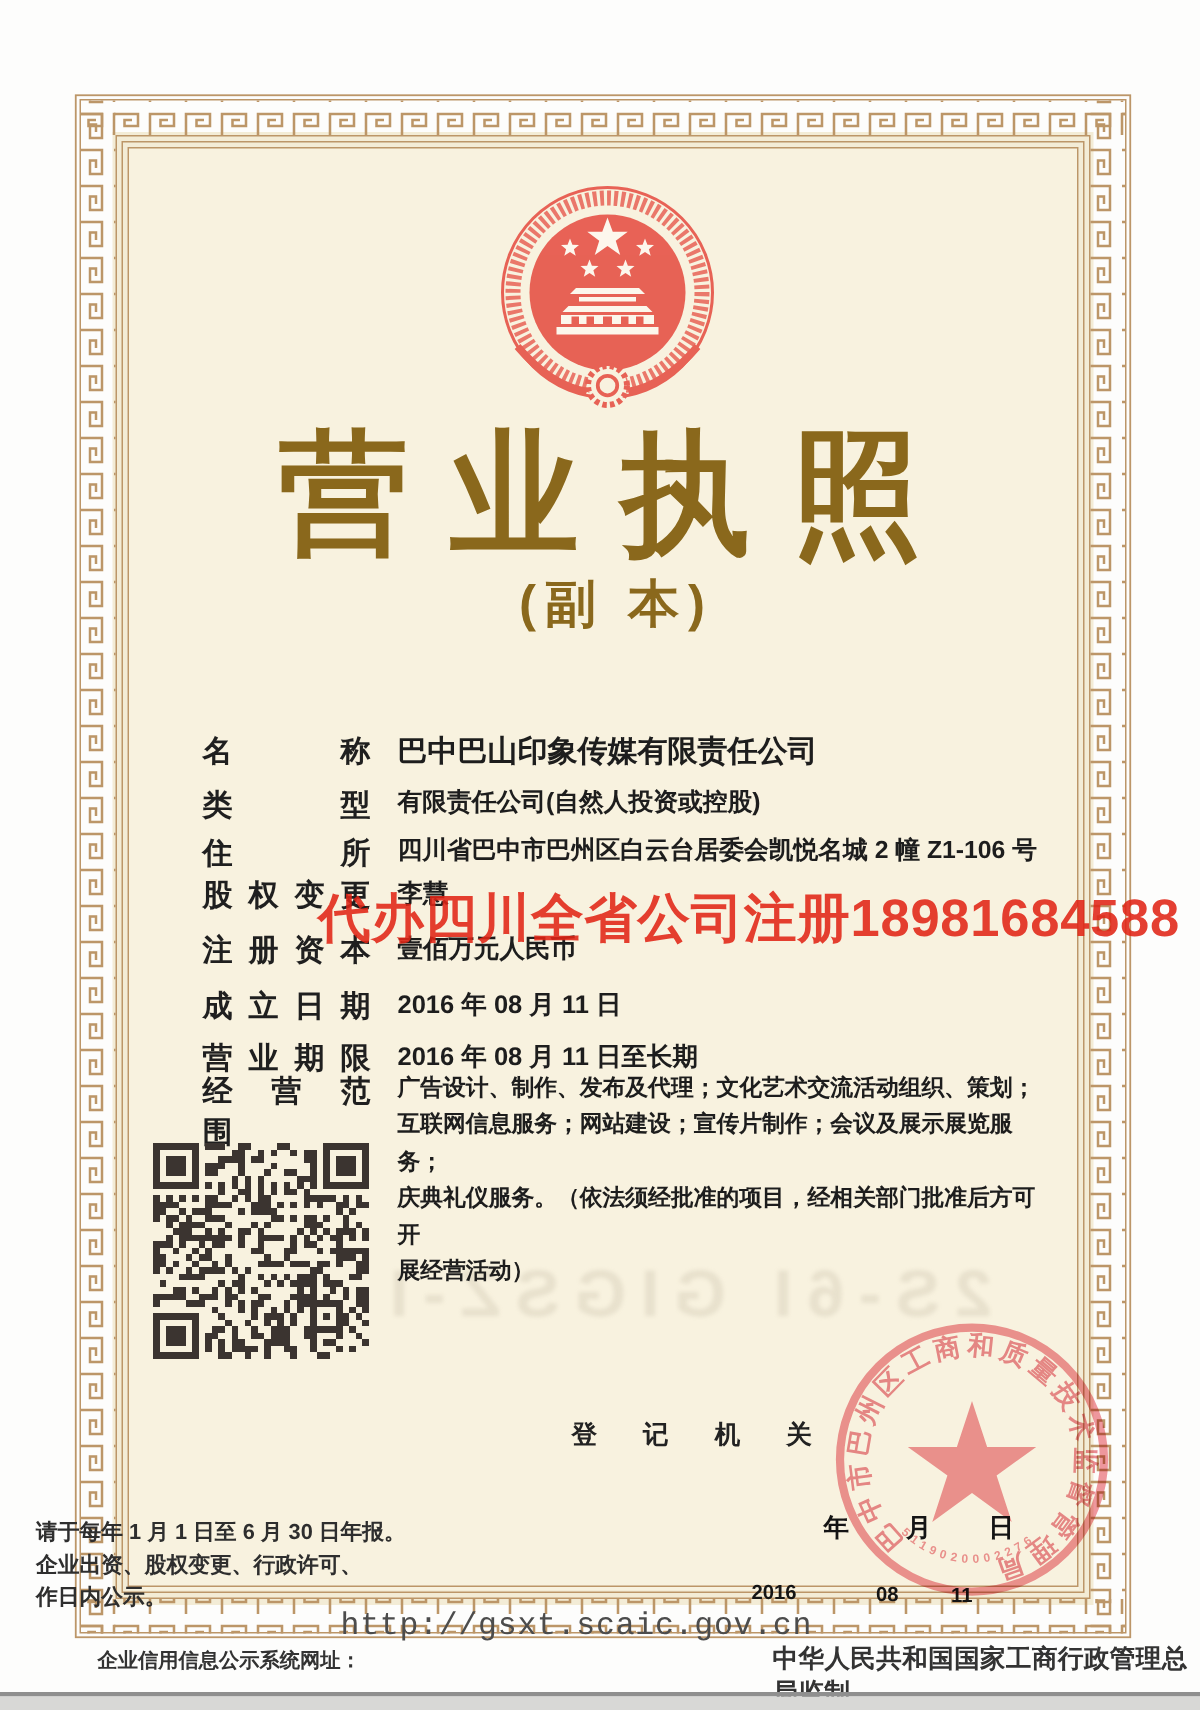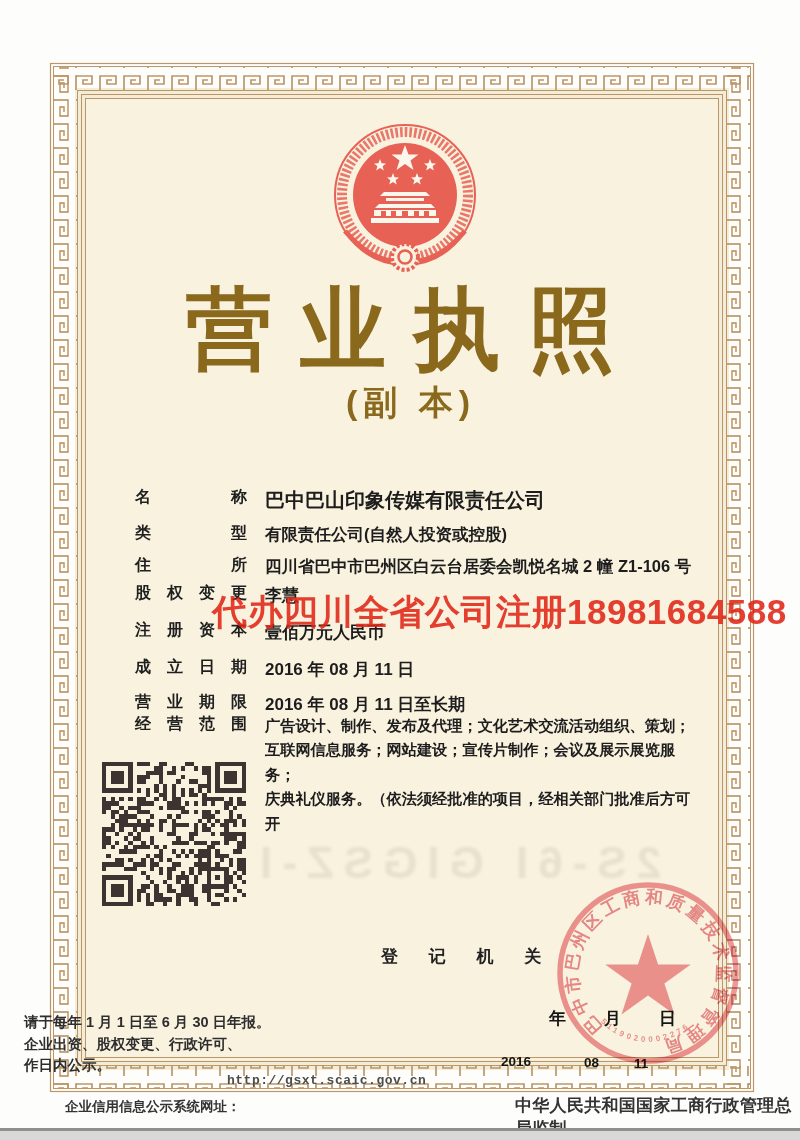--- a/index.html
+++ b/index.html
@@ -25,34 +25,34 @@
   .doc-subtitle{
     left:0;right:0;top:380px;text-align:center;z-index:4;
     font-size:34px;font-weight:700;color:#8a681c;letter-spacing:6px;padding-left:22px;
   }
   .credit-label{left:344px;top:433px;font-size:17px;font-weight:700;letter-spacing:6px;color:#222;}
   .credit-code{left:542px;top:434px;font-size:15px;font-weight:700;
     font-family:"Liberation Mono","DejaVu Sans Mono",monospace;color:#3a3a3a;letter-spacing:0.5px;}
   
   .flabel{
     left:135px;width:112px;display:inline-block;
-    font-size:16px;font-weight:600;color:#1f1f1f;
+    font-size:20px;font-weight:600;color:#1f1f1f;
     text-align:justify;text-align-last:justify;z-index:4;
   }
   .fvalue{left:265px;font-weight:700;color:#1d1d1d;z-index:4;}
   #v-name{top:487px;font-size:20px;}
   #v-type{top:524px;font-size:16.5px;text-align:center;}
   #v-addr{top:556px;font-size:16.5px;}
   #v-rep{top:584px;font-size:17px;}
   #v-cap{top:621px;font-size:17px;}
   #v-est{top:658px;font-size:17px;}
   #v-term{top:693px;font-size:17px;}
   #v-scope{top:714px;font-size:15.2px;line-height:24.4px;width:436px;}
   #l-name{top:487px;}#l-type{top:523px;}#l-addr{top:555px;}#l-rep{top:583px;}
-  #l-cap{top:620px;}#l-est{top:657px;}#l-term{top:692px;}#l-scope{top:714px;}
+  #l-cap{top:620px;}#l-est{top:657px;}#l-term{top:692px;}#l-scope{top:714px;font-family:Liberation Mono, monospace;}
   
   .watermark{
     left:212px;top:589px;z-index:8;
     font-size:35px;font-weight:700;color:rgba(224,36,22,0.88);
     letter-spacing:0.5px;white-space:nowrap;
   }
   
   #qr{left:102px;top:762px;width:144px;height:144px;z-index:4;}
   
   .reg-label{left:381px;top:945px;font-size:17px;font-weight:700;letter-spacing:13px;z-index:4;}
@@ -64,21 +64,21 @@
   #d-month{left:584px;top:1010px;}
   #d-mlab{left:604px;}
   #d-day{left:634px;top:1011px;}
   #d-dlab{left:659px;}
   
   #seal{left:552px;top:877px;width:192px;height:192px;z-index:9;
     mix-blend-mode:multiply;opacity:0.88;}
   
   .note{left:24px;top:1012px;z-index:10;font-size:14.5px;font-weight:700;
     line-height:21.5px;color:#2e2e2e;white-space:nowrap;}
-  .pub-url{left:227px;top:1073px;z-index:10;font-size:13px;font-weight:700;
+  .pub-url{left:227px;top:1073px;z-index:10;font-size:21px;font-weight:400;
     font-family:"Liberation Mono","DejaVu Sans Mono",monospace;color:#4c4c4c;letter-spacing:0.5px;}
   .pub-label{left:65px;top:1098px;z-index:10;font-size:13.5px;font-weight:600;color:#333;}
   .supervisor{left:497px;top:1094px;z-index:10;font-size:17px;font-weight:600;color:#333;letter-spacing:0.3px;margin-left:18px;}
   
   .ghost{
     left:250px;top:838px;z-index:2;font-size:44px;font-weight:800;letter-spacing:10px;
     color:rgba(150,138,112,0.16);transform:scaleX(-1);filter:blur(1.5px);white-space:nowrap;
   }
   .scan-bottom-line{left:0;top:1128px;width:800px;height:3px;background:#8f8f8f;z-index:20;}
   .scan-bottom-strip{left:0;top:1131px;width:800px;height:9px;background:#d8d8d6;z-index:20;}
@@ -175,20 +175,21 @@
 <span class="abs fvalue" id="v-est">2016 年 08 月 11 日</span>
 
 <span class="abs flabel" id="l-term">营 业 期 限</span>
 <span class="abs fvalue" id="v-term">2016 年 08 月 11 日至长期</span>
 
 <span class="abs flabel" id="l-scope">经 营 范 围</span>
 <div class="abs fvalue" id="v-scope">
   <div>广告设计、制作、发布及代理；文化艺术交流活动组织、策划；</div>
   <div>互联网信息服务；网站建设；宣传片制作；会议及展示展览服务；</div>
   <div>庆典礼仪服务。（依法须经批准的项目，经相关部门批准后方可开</div>
+  <div>展经营活动）</div>
 </div>
 
 <div class="abs watermark">代办四川全省公司注册18981684588</div>
 
 <svg id="qr" class="abs" viewBox="0 0 33 33" xmlns="http://www.w3.org/2000/svg" shape-rendering="crispEdges">
     <rect x="8" y="0" width="1" height="1" fill="#3b3430"></rect>
     <rect x="9" y="0" width="1" height="1" fill="#3b3430"></rect>
     <rect x="10" y="0" width="1" height="1" fill="#3b3430"></rect>
     <rect x="13" y="0" width="1" height="1" fill="#3b3430"></rect>
     <rect x="14" y="0" width="1" height="1" fill="#3b3430"></rect>

